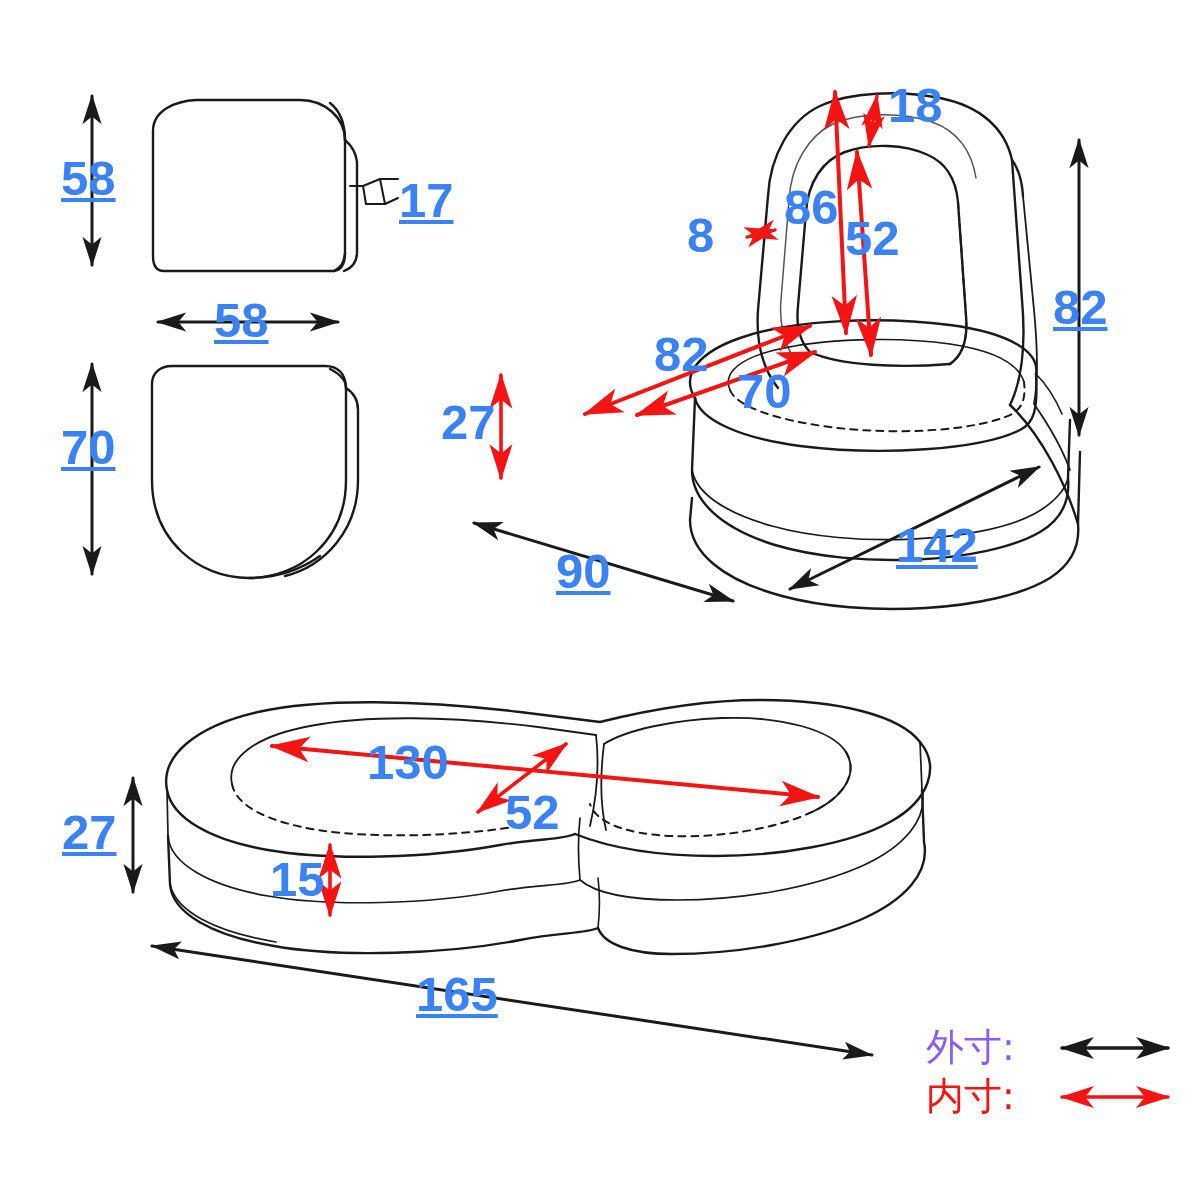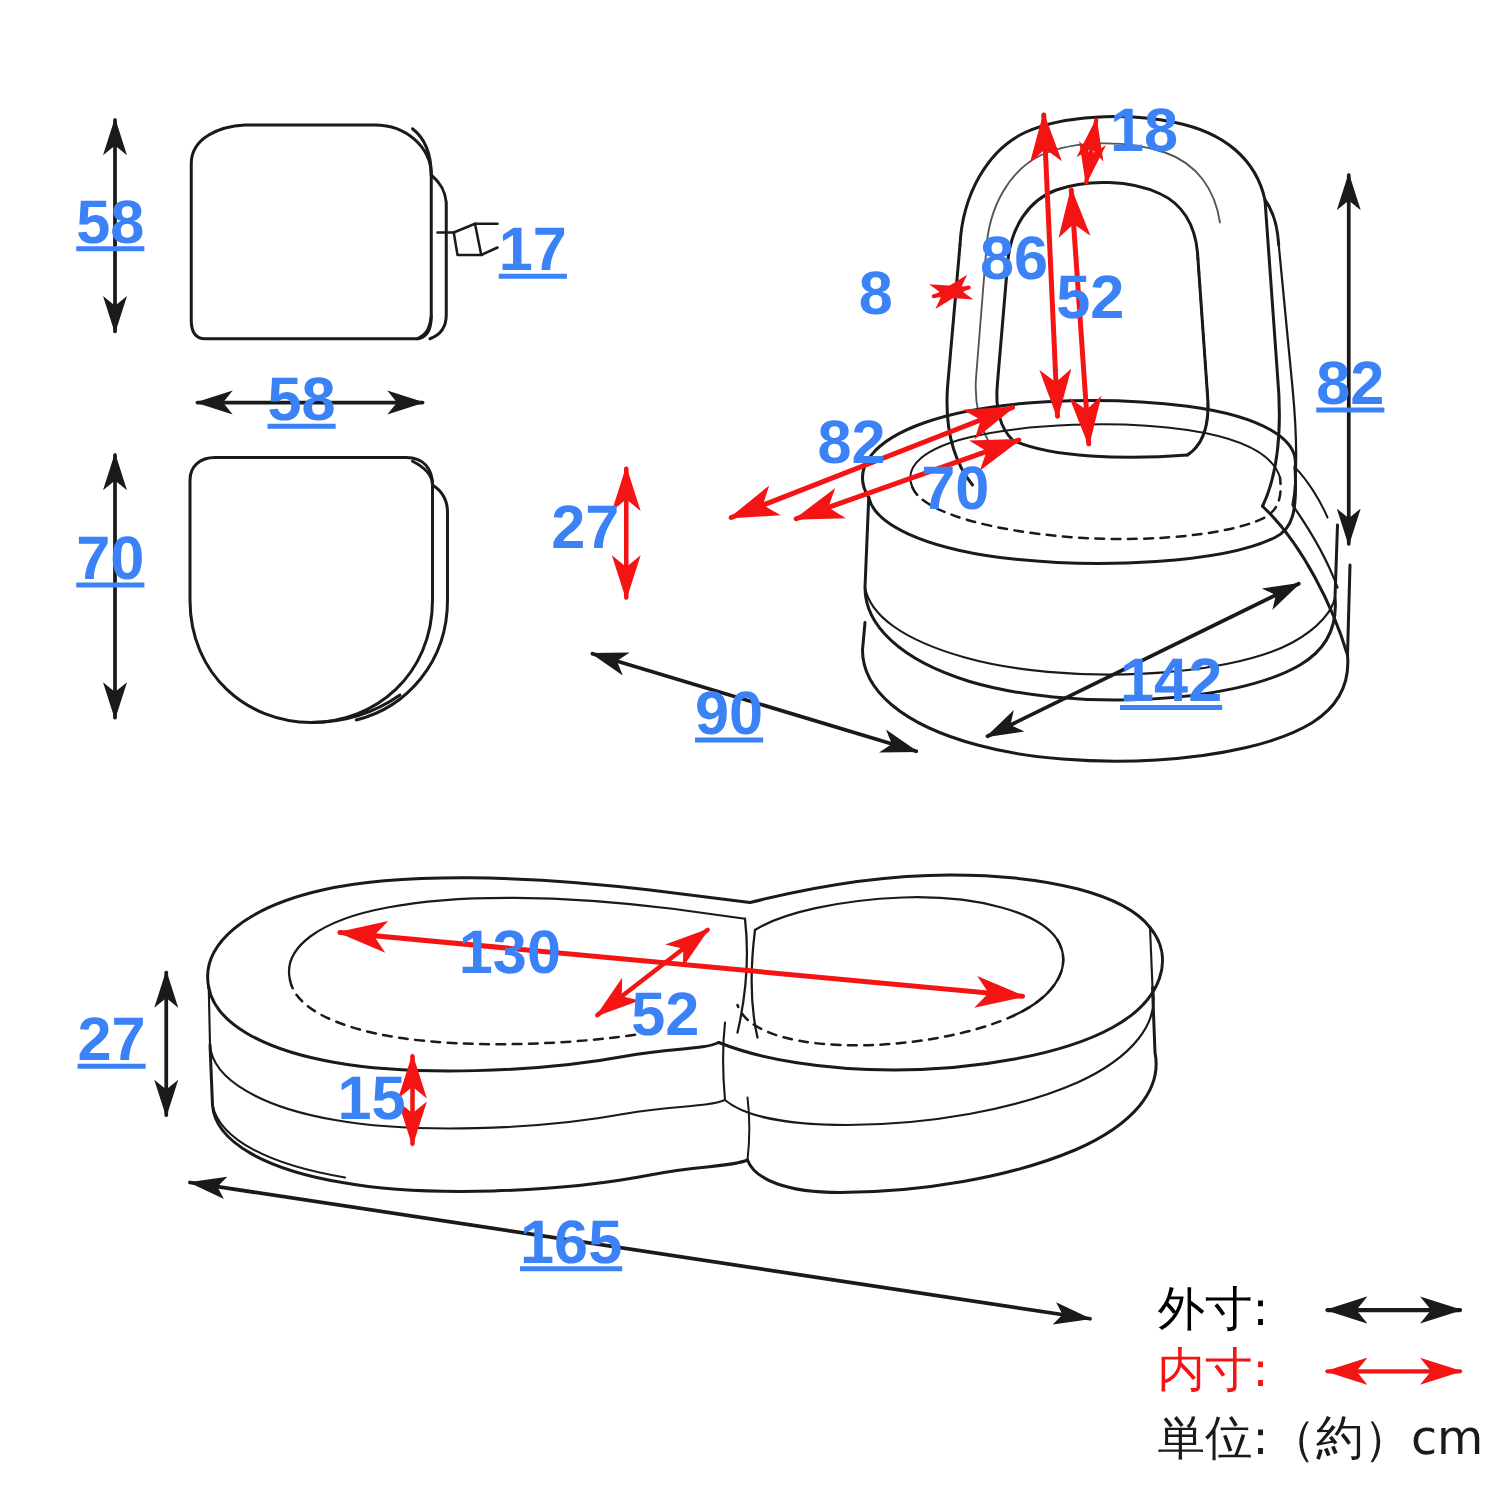--- a/index.html
+++ b/index.html
@@ -281,19 +281,18 @@
 <div class="lbl blk" style="left:62px;top:808px;font-size:49px;">27</div>
 
 <div class="lbl red" style="left:367px;top:738px;font-size:49px;">130</div>
 
 <div class="lbl red" style="left:505px;top:788px;font-size:49px;">52</div>
 
 <div class="lbl red" style="left:270px;top:855px;font-size:49px;">15</div>
 
 <div class="lbl blk" style="left:416px;top:970px;font-size:49px;">165</div>
 
-<div class="legend-txt" style="left:926px;top:1028px;font-size:38px;color:#000000;">外寸:</div>
+<div class="legend-txt" style="left:926px;top:1028px;font-size:38px;color:#8b5cf6;">外寸:</div>
 
 <div class="legend-txt" style="left:926px;top:1077px;font-size:38px;color:#f41414;">内寸:</div>
 
-<div class="legend-txt" style="left:926px;top:1131px;font-size:38px;color:#1a1a1a;">単位:（約）cm</div>
 
 </div>
 
 </body></html>

